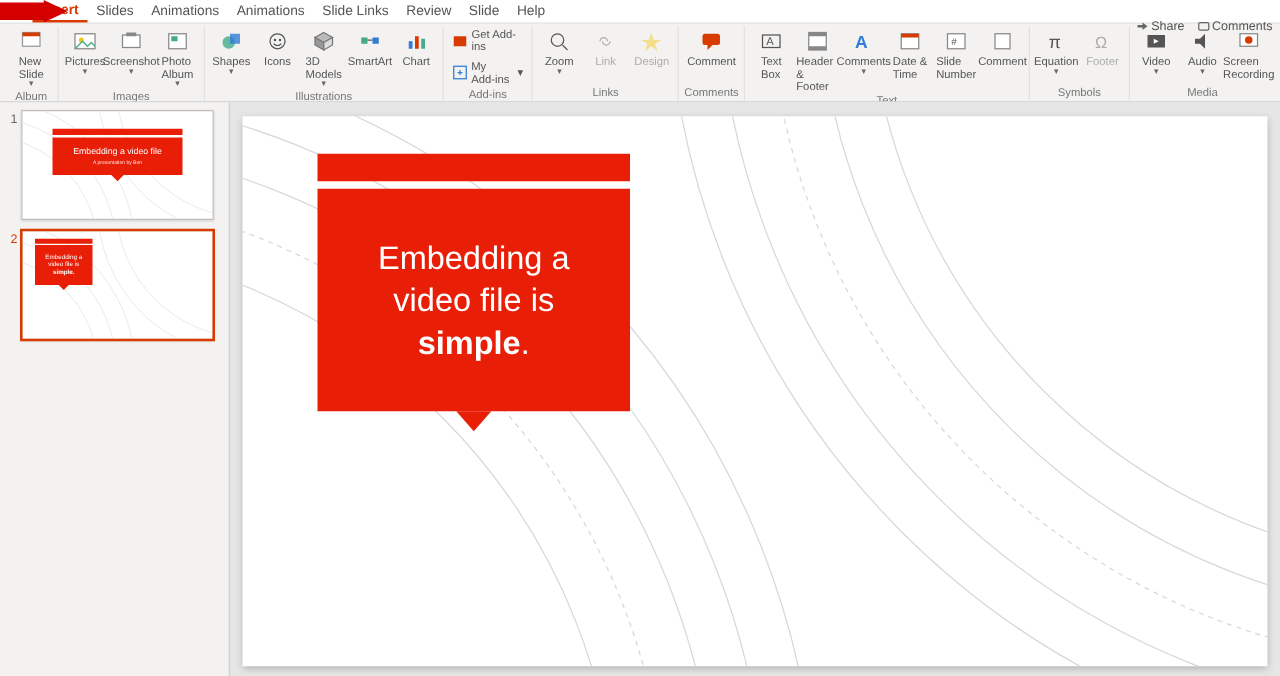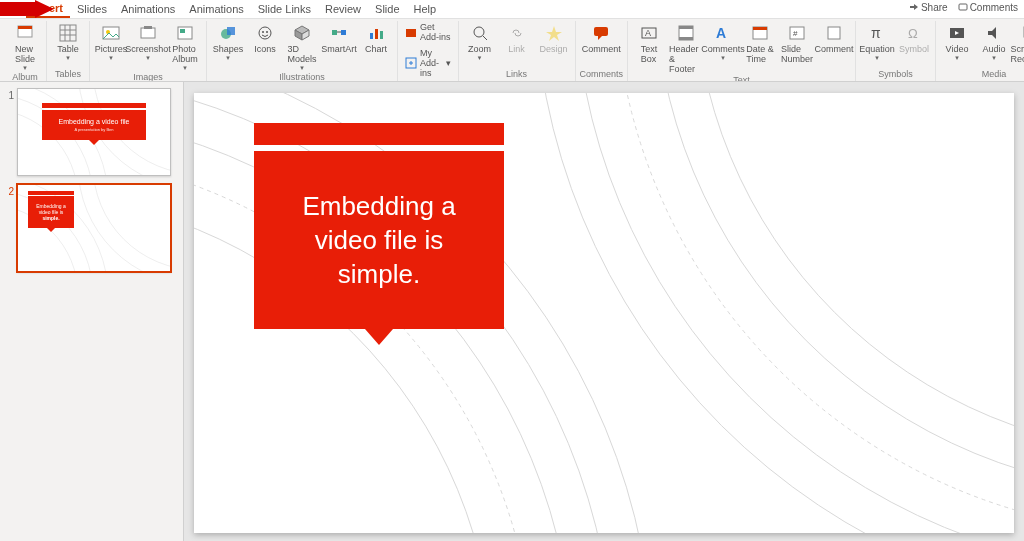--- a/index.html
+++ b/index.html
@@ -1,21 +1,21 @@
 <!DOCTYPE html>
 <html><head>
 <meta charset="utf-8">
 <style>
   html,body{margin:0;padding:0;font-family:"Segoe UI",Arial,sans-serif;font-size:11px;color:#444;background:#fff;width:1024px;height:541px;overflow:hidden}
   .tabbar{display:flex;align-items:center;height:18px;padding:0 6px;border-bottom:1px solid #e1e1e1;background:#fff;font-size:11px;color:#555;position:relative}
   .tabbar .tab{padding:2px 7px;cursor:pointer}
   .tabbar .tab.active{color:#d83b01;border-bottom:2px solid #d83b01;font-weight:600}
   .tabbar .tab.hidden{visibility:hidden;width:20px;padding:2px 0}
   .red-arrow{position:absolute;left:0;top:0;z-index:5}
-  .topright{position:absolute;right:6px;top:2px;display:flex;gap:10px;font-size:10px;color:#555}
+  .topright{position:absolute;right:6px;top:16px;display:flex;gap:10px;font-size:10px;color:#555}
   .topright span{display:inline-flex;align-items:center;gap:2px}
 
   .ribbon{display:flex;align-items:flex-end;height:60px;background:#f3f2f1;border-bottom:1px solid #d0d0d0;padding:2px 4px 0 4px;font-size:9px;color:#555;overflow:hidden}
   .group{display:flex;flex-direction:column;align-items:center;border-right:1px solid #e1e1e1;padding:0 4px;height:100%}
   .group-row{display:flex;gap:3px;flex:1;align-items:flex-start}
   .group-label{font-size:9px;color:#777;padding:1px 0 2px}
   .big{display:flex;flex-direction:column;align-items:center;justify-content:flex-start;width:34px;padding-top:2px;gap:1px;cursor:pointer}
   .big .ic{width:20px;height:20px;display:flex;align-items:center;justify-content:center}
   .big .lbl{font-size:9px;line-height:10px;text-align:left;white-space:pre-line}
   .big .dd{font-size:7px;line-height:6px;color:#666}
@@ -84,38 +84,20 @@
             </svg>
           </span>
         <span class="lbl">New
 Slide</span>
           <span class="dd">▾</span>
       </div>
     </div>
     <div class="group-label">Album</div>
   </div>
 
-  <div class="group">
-    <div class="group-row">
-      <div class="big">
-        <span class="ic">
-            <svg width="18" height="18">
-              <rect x="1" y="1" width="16" height="16" fill="none" stroke="#888"></rect>
-              <line x1="1" y1="6" x2="17" y2="6" stroke="#888"></line>
-              <line x1="1" y1="11" x2="17" y2="11" stroke="#888"></line>
-              <line x1="6" y1="1" x2="6" y2="17" stroke="#888"></line>
-              <line x1="11" y1="1" x2="11" y2="17" stroke="#888"></line>
-            </svg>
-          </span>
-        <span class="lbl">Table</span>
-          <span class="dd">▾</span>
-      </div>
-    </div>
-    <div class="group-label">Tables</div>
-  </div>
 
   <div class="group">
     <div class="group-row">
       <div class="big">
           <span class="ic">
             <svg width="18" height="18">
               <rect x="1" y="3" width="16" height="12" fill="#fff" stroke="#888"></rect>
               <circle cx="6" cy="8" r="2" fill="#f2c811"></circle>
               <polyline points="1,15 7,9 11,13 14,10 17,13" fill="none" stroke="#4a8"></polyline>
             </svg>
@@ -352,21 +334,21 @@
           </span>
           <span class="lbl">Equation</span>
           <span class="dd">▾</span>
         </div>
       <div class="big disabled">
           <span class="ic">
             <svg width="18" height="18">
               <text x="3" y="14" font-size="13" fill="#555">Ω</text>
             </svg>
           </span>
-          <span class="lbl">Symbol</span>
+          <span class="lbl">Footer</span>
         </div>
     </div>
     <div class="group-label">Symbols</div>
   </div>
 
   <div class="group" style="border-right:none">
     <div class="group-row">
       <div class="big">
           <span class="ic">
             <svg width="18" height="18">
@@ -468,19 +450,19 @@
             <circle cx="980" cy="-120" r="560" stroke-dasharray="4 4"></circle>
             <circle cx="980" cy="-120" r="520"></circle>
             <circle cx="980" cy="-120" r="480"></circle>
         </g>
       </svg>
       <div class="callout" style="width:250px">
         <div class="callout-bar"></div>
         <div class="callout-body" style="padding:38px 12px;font-size:26px;font-weight:300;line-height:34px;text-align:center">
           <div>Embedding a</div>
           <div>video file is</div>
-          <div><span style="font-weight:400">simple</span><span>.</span></div>
+          <div><span style="font-weight:700">simple</span><span>.</span></div>
           <div class="callout-tail"></div>
         </div>
       </div>
     </div>
   </div>
 </div>
 
 </body></html>

